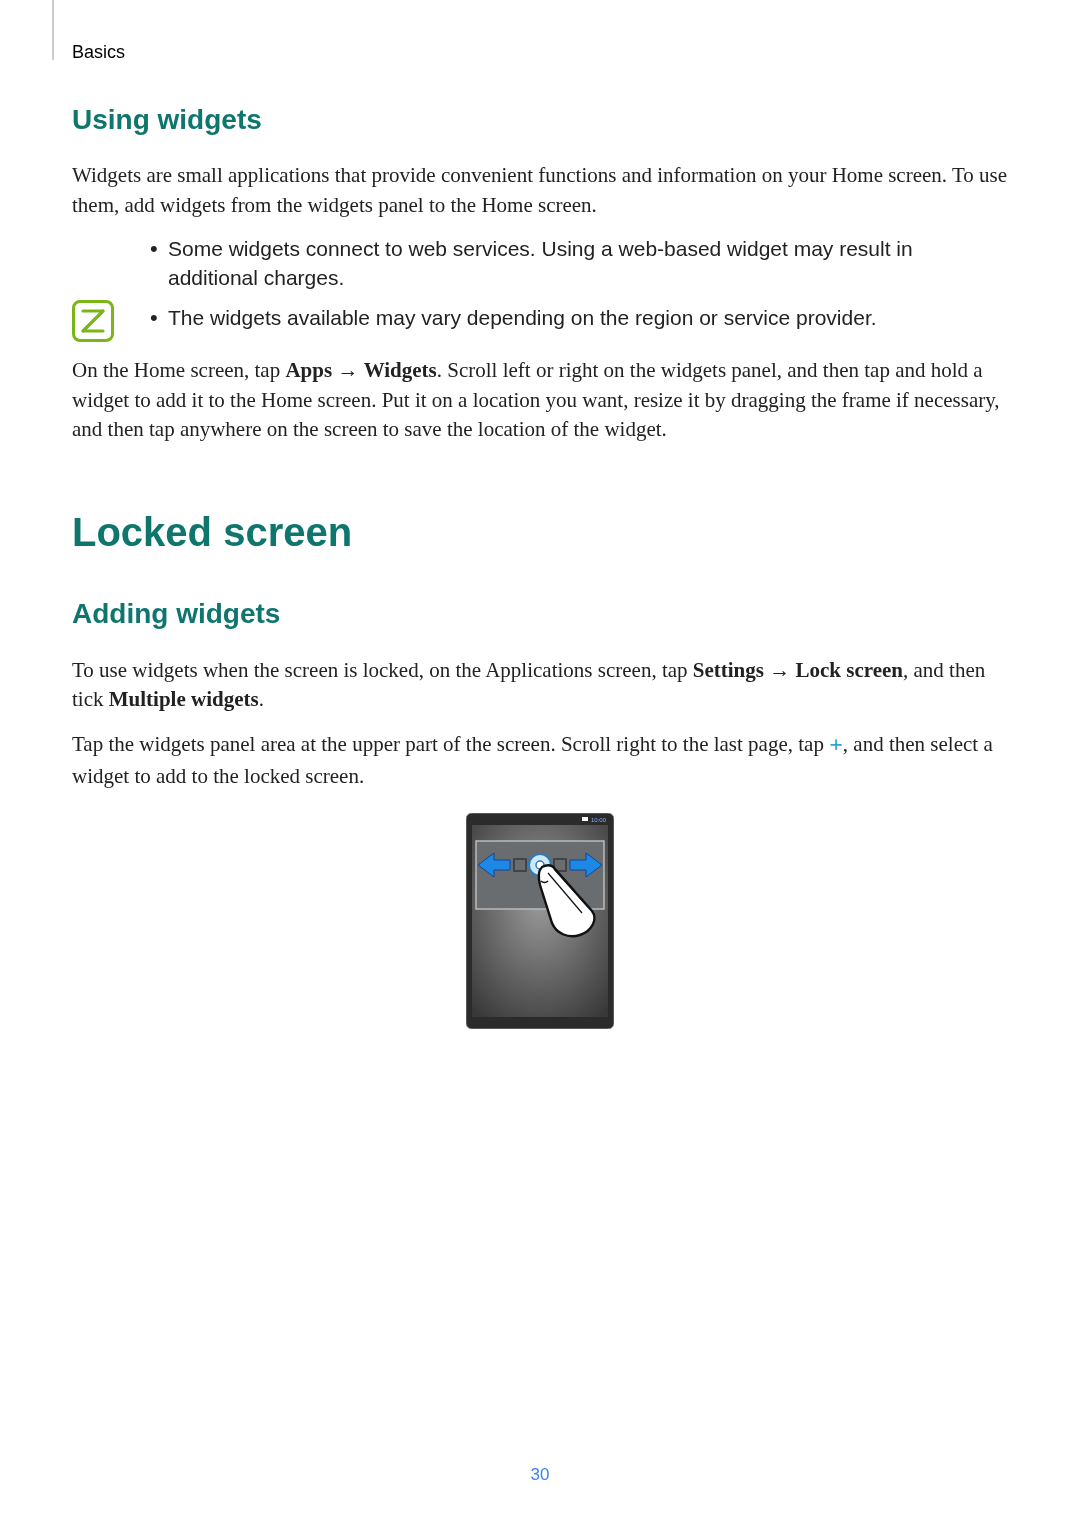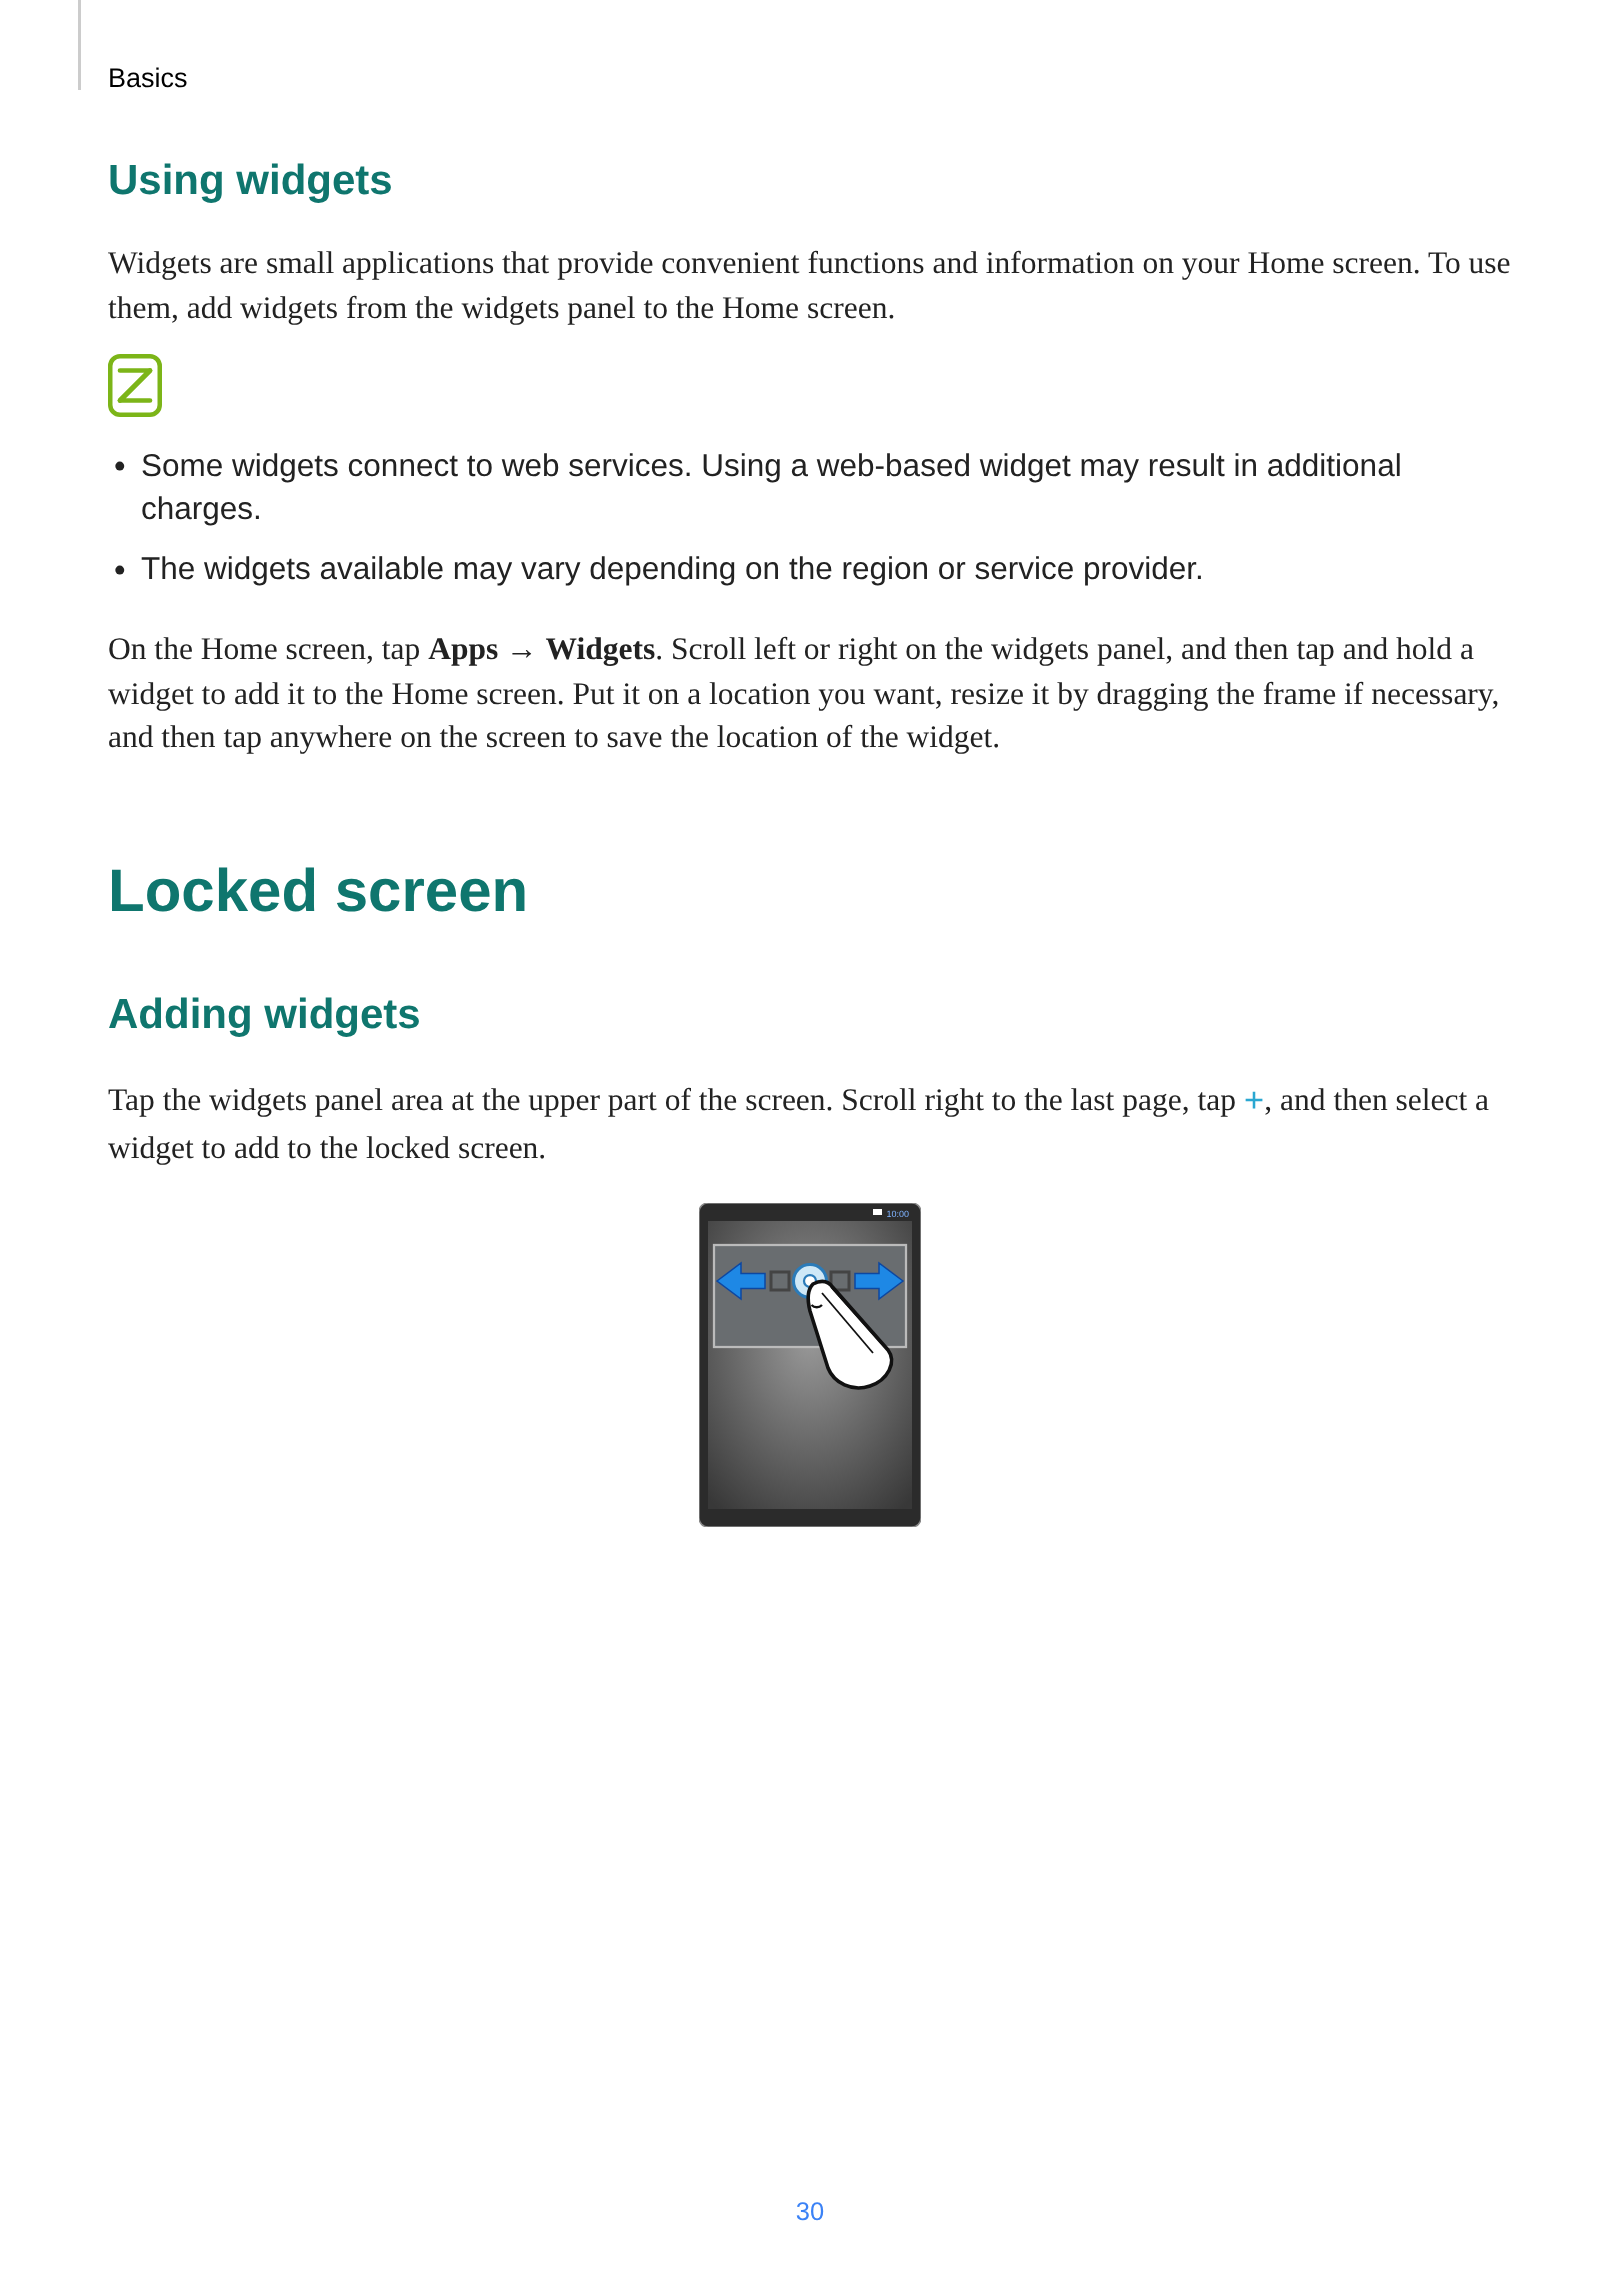--- a/index.html
+++ b/index.html
@@ -43,24 +43,23 @@
     h1.blue {
       color: #0f766e;
       font-weight: 700;
       font-size: 40px;
       margin-top: 60px;
       margin-bottom: 24px;
     }
     p { margin-bottom: 14px; font-family: Liberation Serif, serif; }
     .note-row {
       display: flex;
-      align-items: flex-start;
-      gap: 18px;
+      align-items: flex-end;
+      gap: 32px;
       margin: 14px 0;
-      flex-direction: column;
     }
     .note-icon {
       flex: 0 0 42px;
       height: 42px;
       border: 3px solid #7cb518;
       border-radius: 8px;
       display: flex;
       align-items: center;
       justify-content: center;
       margin-top: 2px;
@@ -122,20 +121,23 @@
     </div>
   </div>
 
   <p>
     <span>On the Home screen, tap </span><span class="bold">Apps</span><span> → </span><span class="bold">Widgets</span><span>. Scroll left or right on the widgets panel, and then tap and hold a widget to add it to the Home screen. Put it on a location you want, resize it by dragging the frame if necessary, and then tap anywhere on the screen to save the location of the widget.</span>
   </p>
 
   <h1 class="blue">Locked screen</h1>
 
   <h2 class="orange" style="margin-top:34px">Adding widgets</h2>
+  <p>
+    <span>To use widgets when the screen is locked, on the Applications screen, tap </span><span class="bold">Settings</span><span> → </span><span class="bold">Lock screen</span><span>, and then tick </span><span class="bold">Multiple widgets</span><span>.</span>
+  </p>
 
 
   <p>
     <span>Tap the widgets panel area at the upper part of the screen. Scroll right to the last page, tap </span><span class="plus-icon">+</span><span>, and then select a widget to add to the locked screen.</span>
   </p>
 
   <svg class="device-illus" viewBox="0 0 148 216">
     <rect x="0" y="0" width="148" height="216" rx="6" fill="#2b2b2b" stroke="#888" stroke-width="1"></rect>
     <rect x="6" y="12" width="136" height="192" fill="url(#g1)"></rect>
     <defs>

